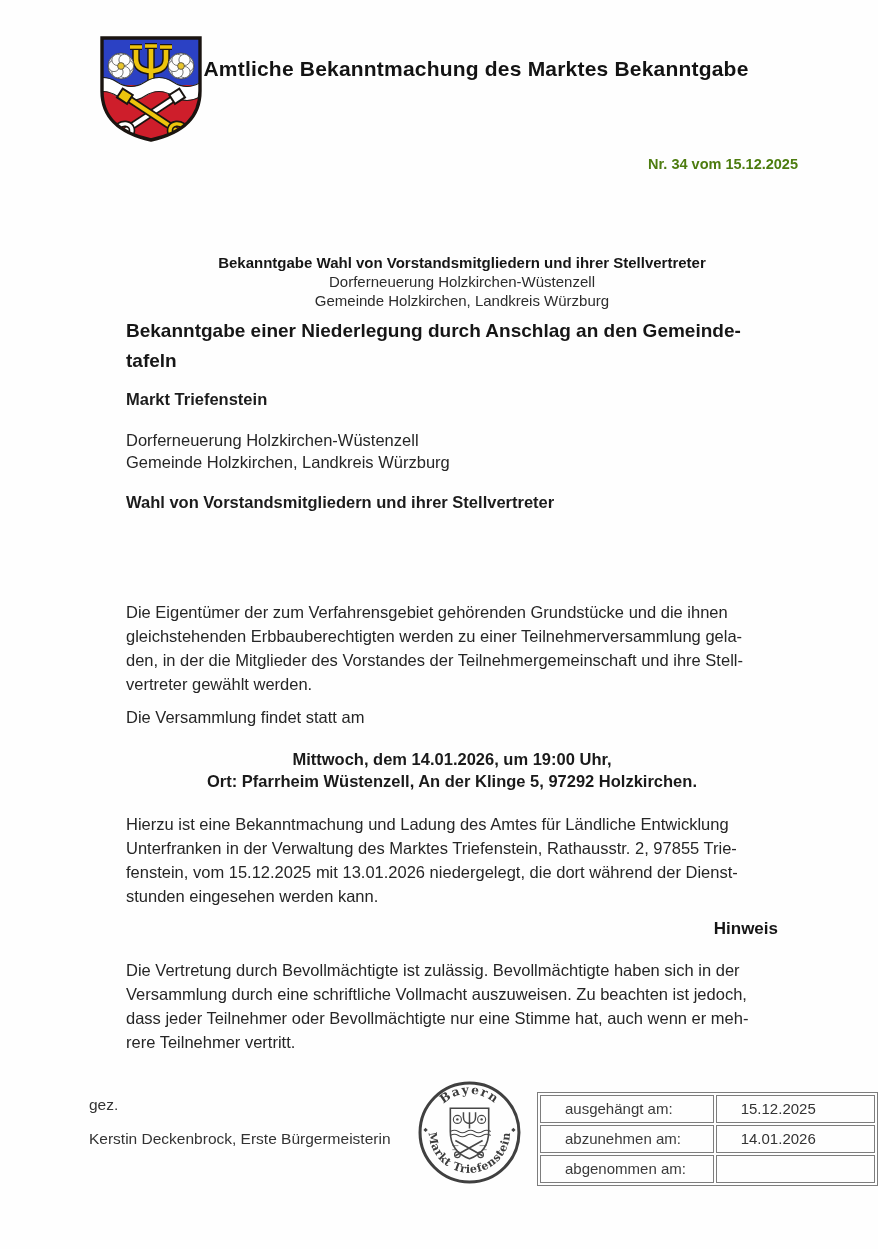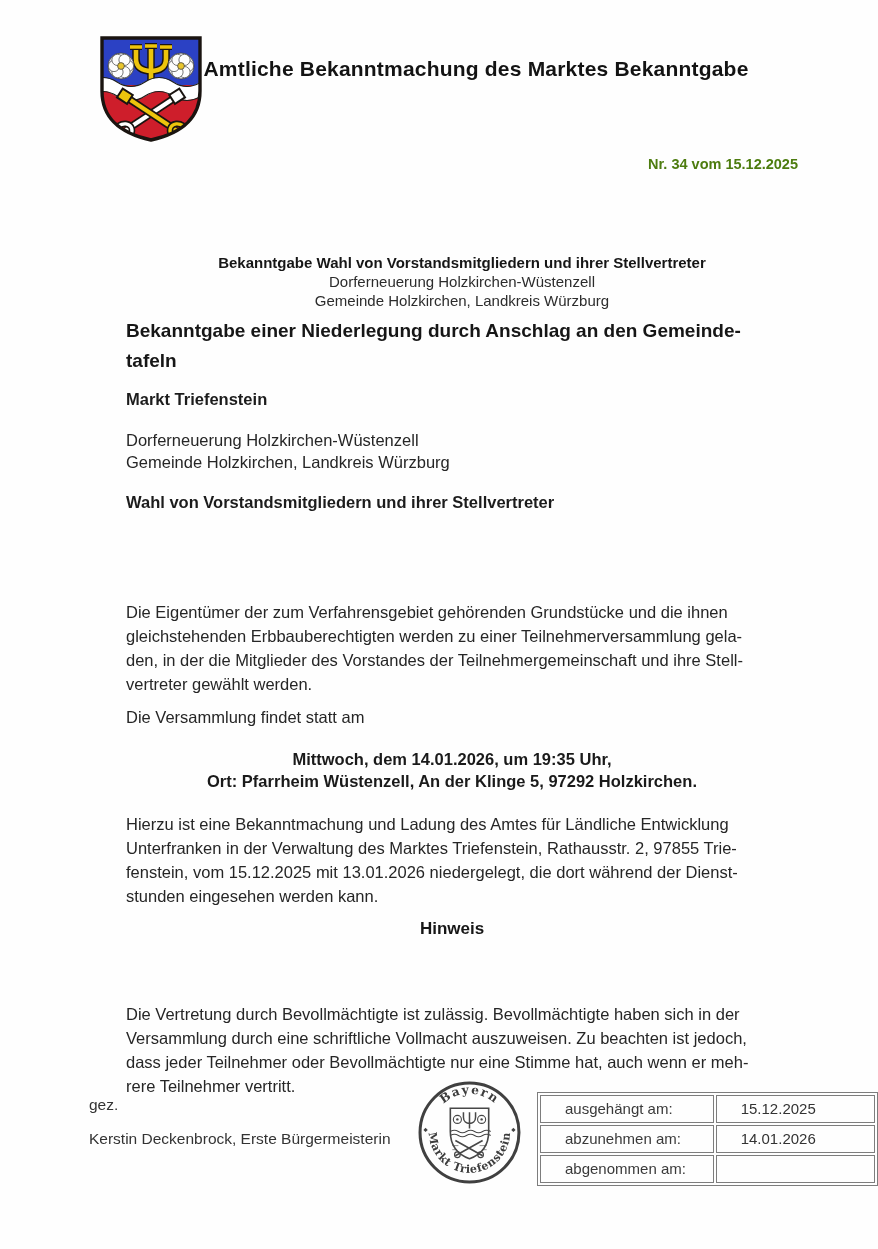--- a/index.html
+++ b/index.html
@@ -45,30 +45,30 @@
 
   .issuer      { left:126px; top:390px; font-size:16.5px; font-weight:bold; color:#1c1c1c; }
   .project     { left:126px; top:430px; font-size:16.5px; line-height:21.5px; color:#262626; }
   .subheading  { left:126px; top:493px; font-size:16.5px; font-weight:bold; color:#1c1c1c; }
 
   .sec-heading {
     left:126px; width:652px;
     font-size:17px; font-weight:bold; color:#161616; text-align:center;
   }
   .sec-heading.bek { top:555px; }
-  .sec-heading.hin { top:919px; }
+  .sec-heading.hin { top:919px;text-align:right; }
 
   .para {
     left:126px; width:660px;
     font-size:16.5px; line-height:24px; color:#262626;
   }
   .para.p1    { top:600px; }
   .para.intro { top:705px; }
   .para.p2    { top:812px; }
-  .para.p3    { top:1002px; }
+  .para.p3    { top:958px; }
 
   .meeting {
     left:126px; top:748px; width:652px;
     font-size:16.5px; font-weight:bold; line-height:22px;
     color:#1a1a1a; text-align:center;
   }
 
   .gez      { left:89px; top:1096px; font-size:15.5px; color:#333; }
   .sig-name { left:89px; top:1130px; font-size:15.5px; color:#333; }
 
@@ -188,21 +188,21 @@
   <div class="abs issuer">Markt Triefenstein</div>
   <div class="abs project lines">Dorferneuerung Holzkirchen-Wüstenzell
 Gemeinde Holzkirchen, Landkreis Würzburg</div>
   <div class="abs subheading">Wahl von Vorstandsmitgliedern und ihrer Stellvertreter</div>
 
   <p class="abs para intro">Die Versammlung findet statt am</p>
   <p class="abs para p1 lines">Die Eigentümer der zum Verfahrensgebiet gehörenden Grundstücke und die ihnen
 gleichstehenden Erbbauberechtigten werden zu einer Teilnehmerversammlung gela-
 den, in der die Mitglieder des Vorstandes der Teilnehmergemeinschaft und ihre Stell-
 vertreter gewählt werden.</p>
-  <p class="abs meeting lines">Mittwoch, dem 14.01.2026, um 19:35 Uhr,
+  <p class="abs meeting lines">Mittwoch, dem 14.01.2026, um 19:00 Uhr,
 Ort: Pfarrheim Wüstenzell, An der Klinge 5, 97292 Holzkirchen.</p>
   <p class="abs para p2 lines">Hierzu ist eine Bekanntmachung und Ladung des Amtes für Ländliche Entwicklung
 Unterfranken in der Verwaltung des Marktes Triefenstein, Rathausstr. 2, 97855 Trie-
 fenstein, vom 15.12.2025 mit 13.01.2026 niedergelegt, die dort während der Dienst-
 stunden eingesehen werden kann.</p>
 
   <h3 class="abs sec-heading hin">Hinweis</h3>
   <p class="abs para p3 lines">Die Vertretung durch Bevollmächtigte ist zulässig. Bevollmächtigte haben sich in der
 Versammlung durch eine schriftliche Vollmacht auszuweisen. Zu beachten ist jedoch,
 dass jeder Teilnehmer oder Bevollmächtigte nur eine Stimme hat, auch wenn er meh-

